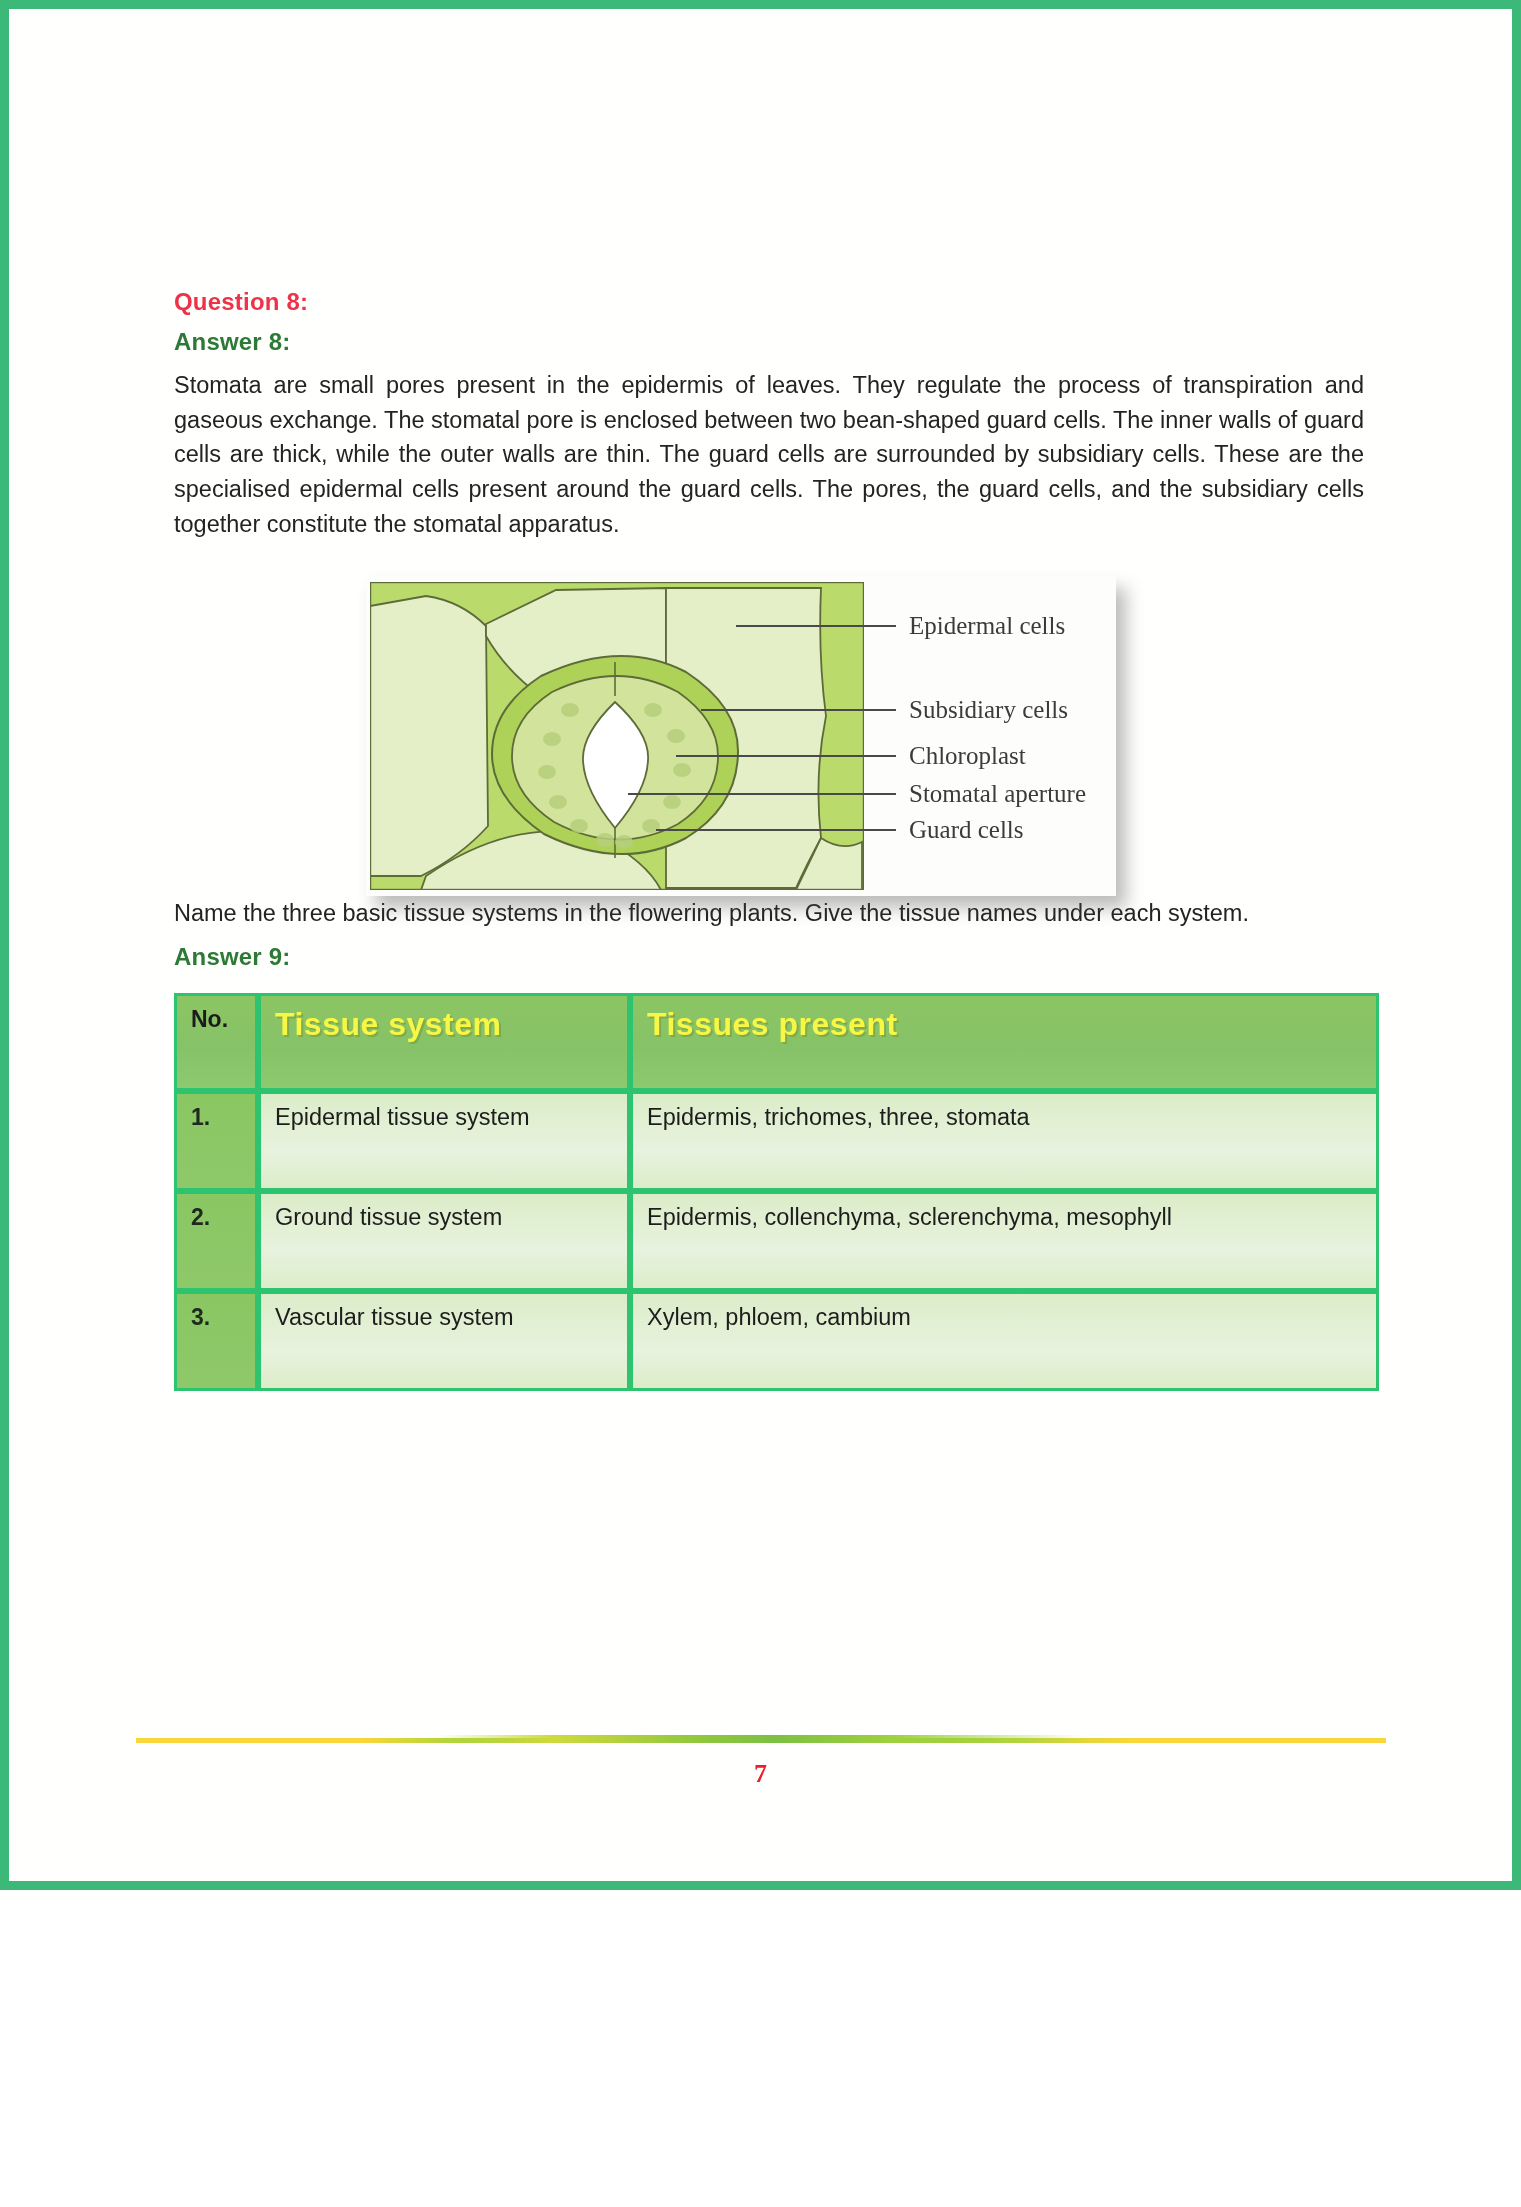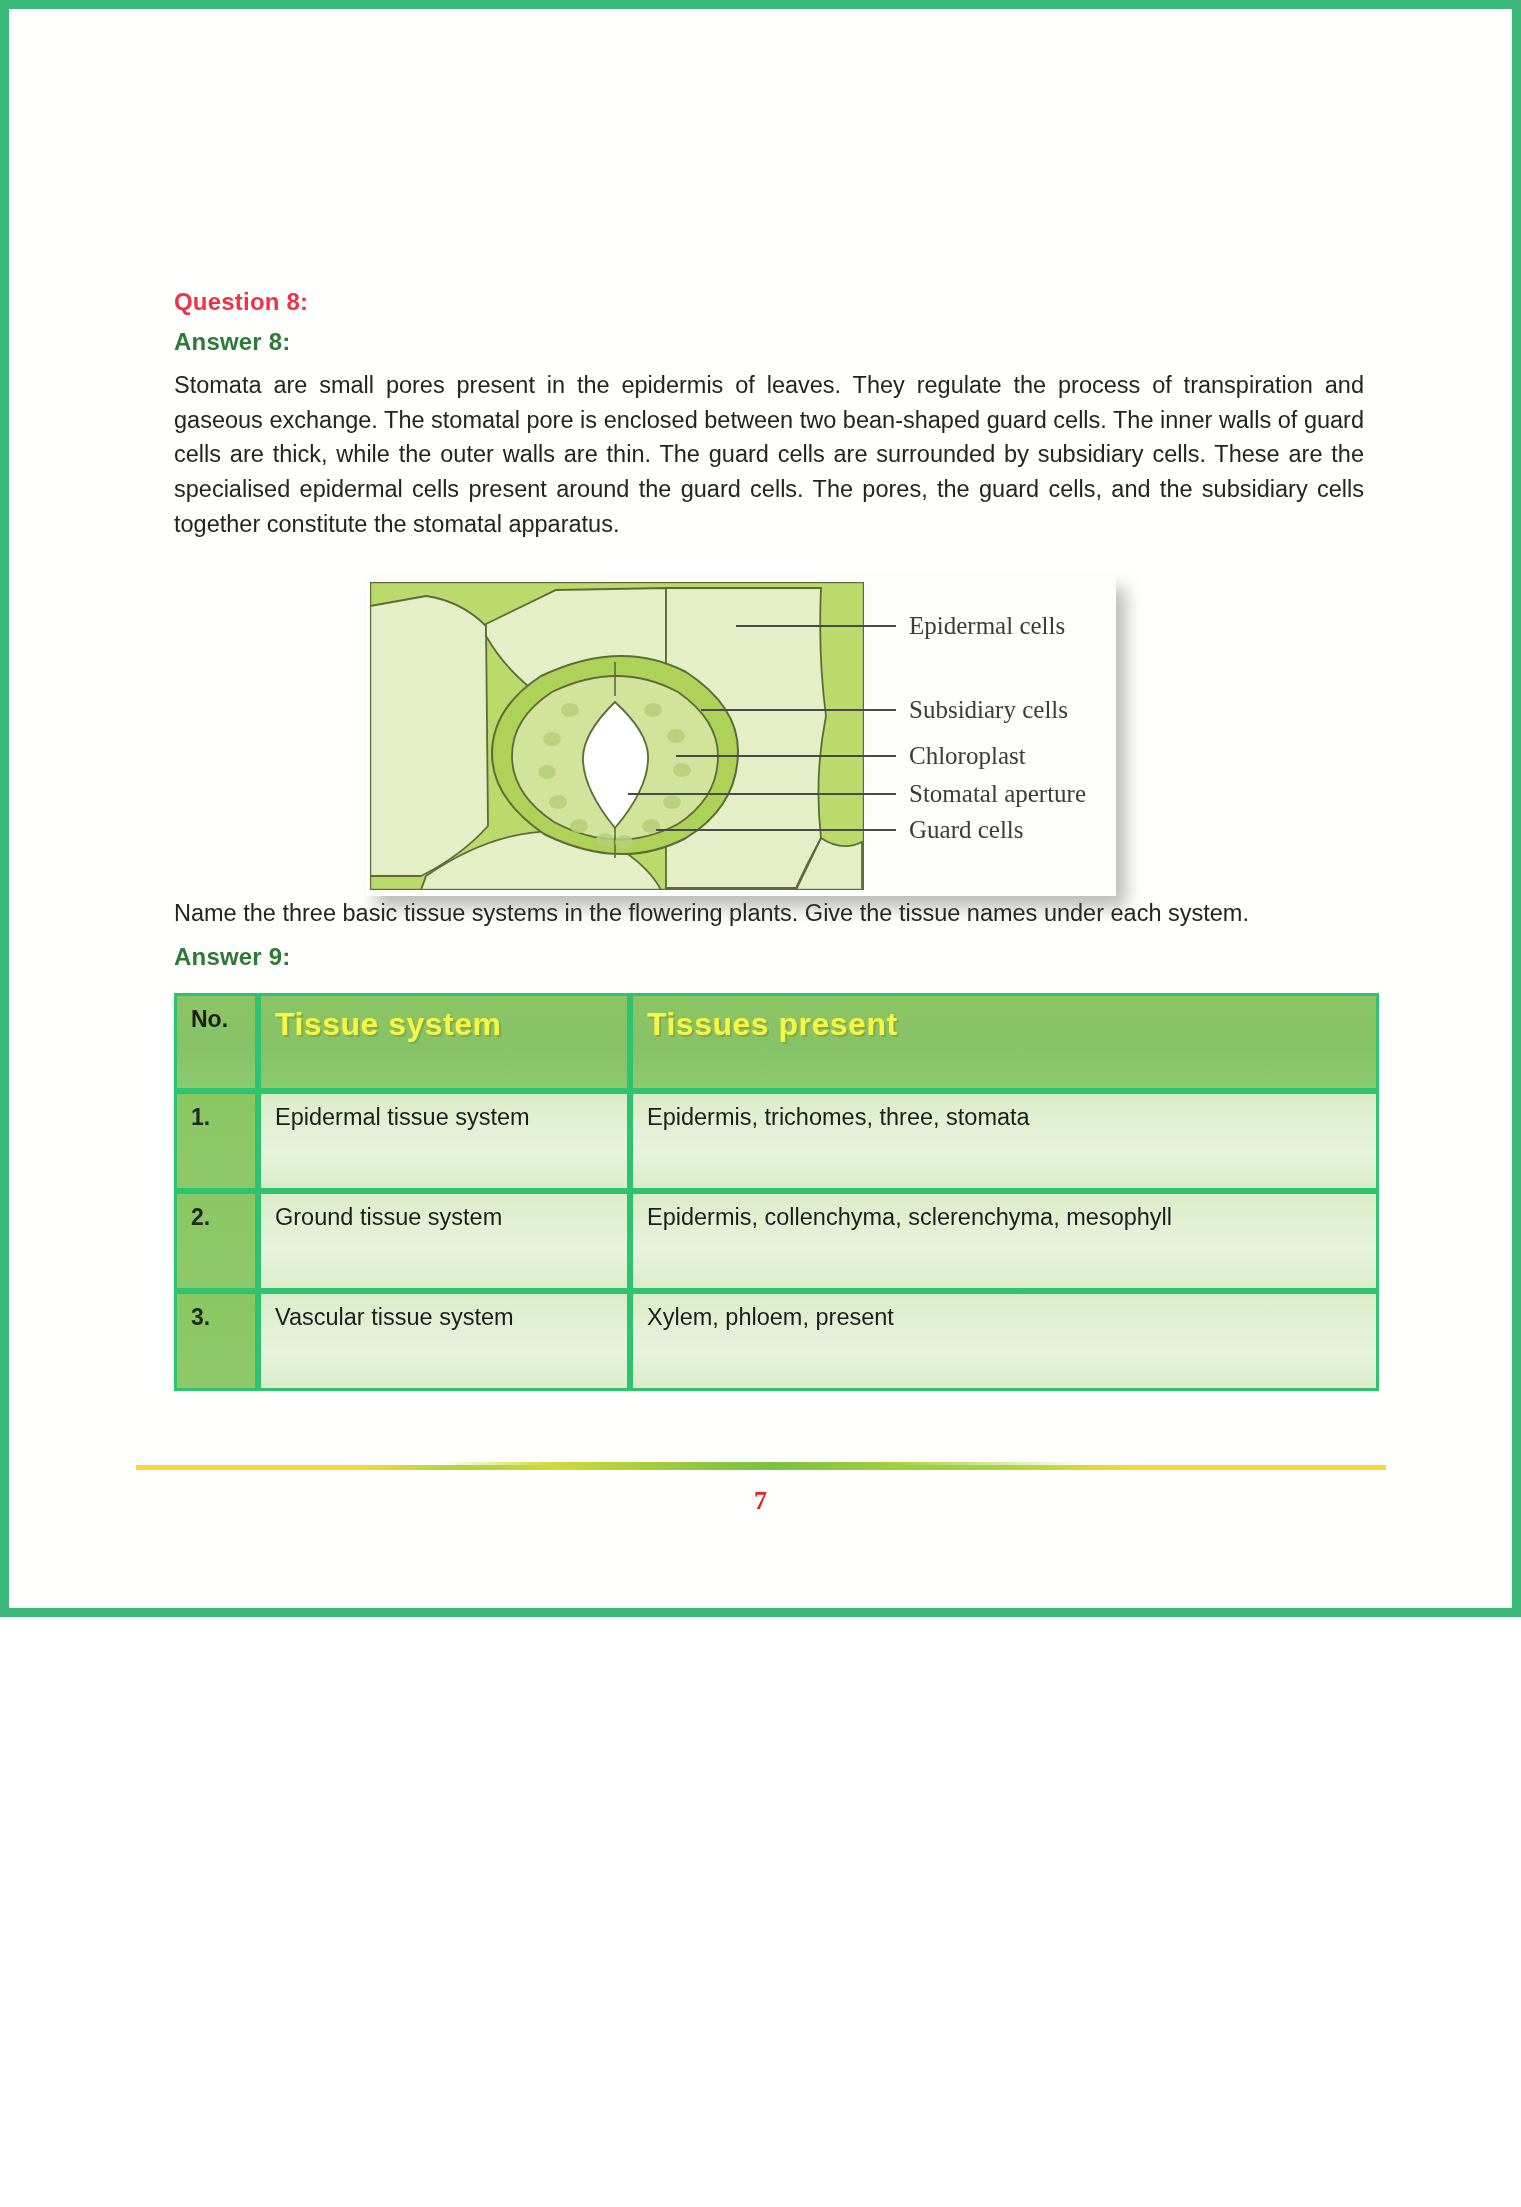--- a/index.html
+++ b/index.html
@@ -7,21 +7,21 @@
     margin: 0;
     padding: 0;
     background: #ffffff;
   }
   body {
     font-family: "Liberation Sans", sans-serif;
   }
   .page {
     position: relative;
     width: 1521px;
-    height: 1617px;
+    height: 1890px;
     box-sizing: border-box;
     background: #ffffff;
     border: 9px solid #3cb878;
     overflow: hidden;
   }
   .page-inner {
     position: absolute;
     left: 0; top: 0; right: 0; bottom: 0;
     background: #fffffe;
   }
@@ -284,21 +284,21 @@
               <td class="cell-body">Epidermis, trichomes, three, stomata</td>
             </tr>
             <tr>
               <td class="cell-no">2.</td>
               <td class="cell-body">Ground tissue system</td>
               <td class="cell-body">Epidermis, collenchyma, sclerenchyma, mesophyll</td>
             </tr>
             <tr>
               <td class="cell-no">3.</td>
               <td class="cell-body">Vascular tissue system</td>
-              <td class="cell-body">Xylem, phloem, present</td>
+              <td class="cell-body">Xylem, phloem, cambium</td>
             </tr>
           </tbody>
         </table>
       </div>
 
     </div>
 
     <div class="footer">
       <div class="footer-rule">
         <div class="bar"></div>

